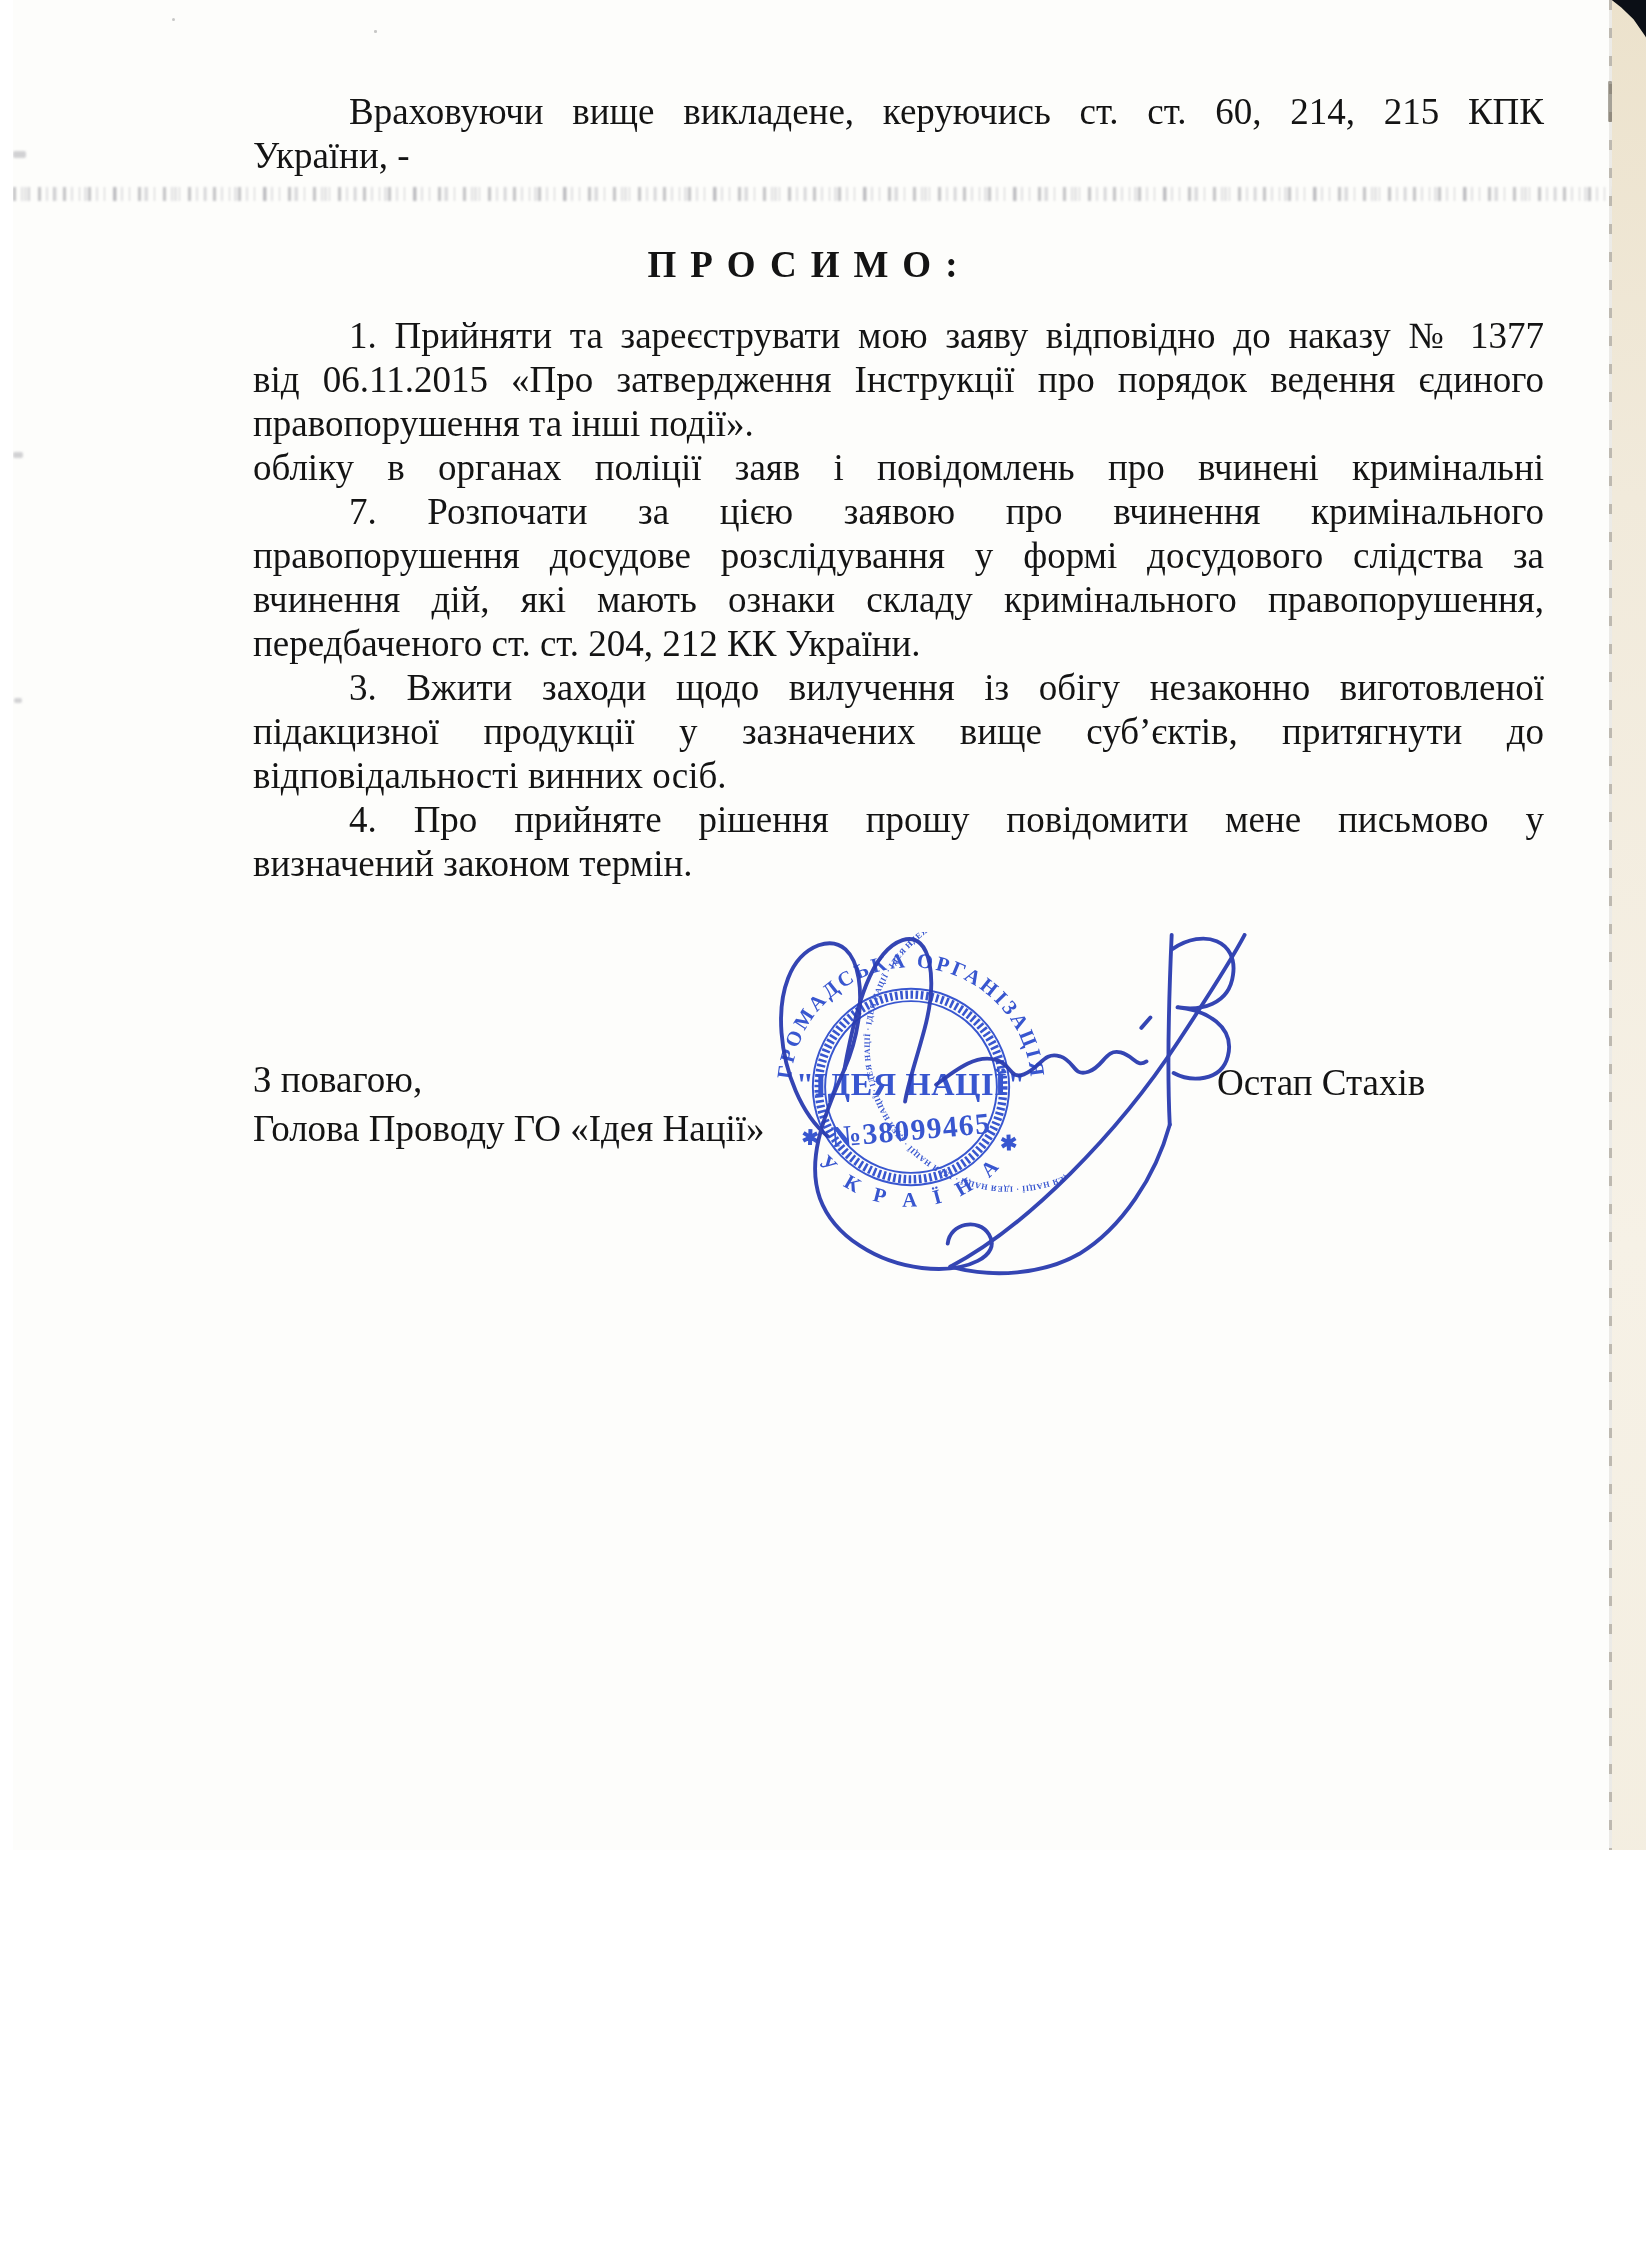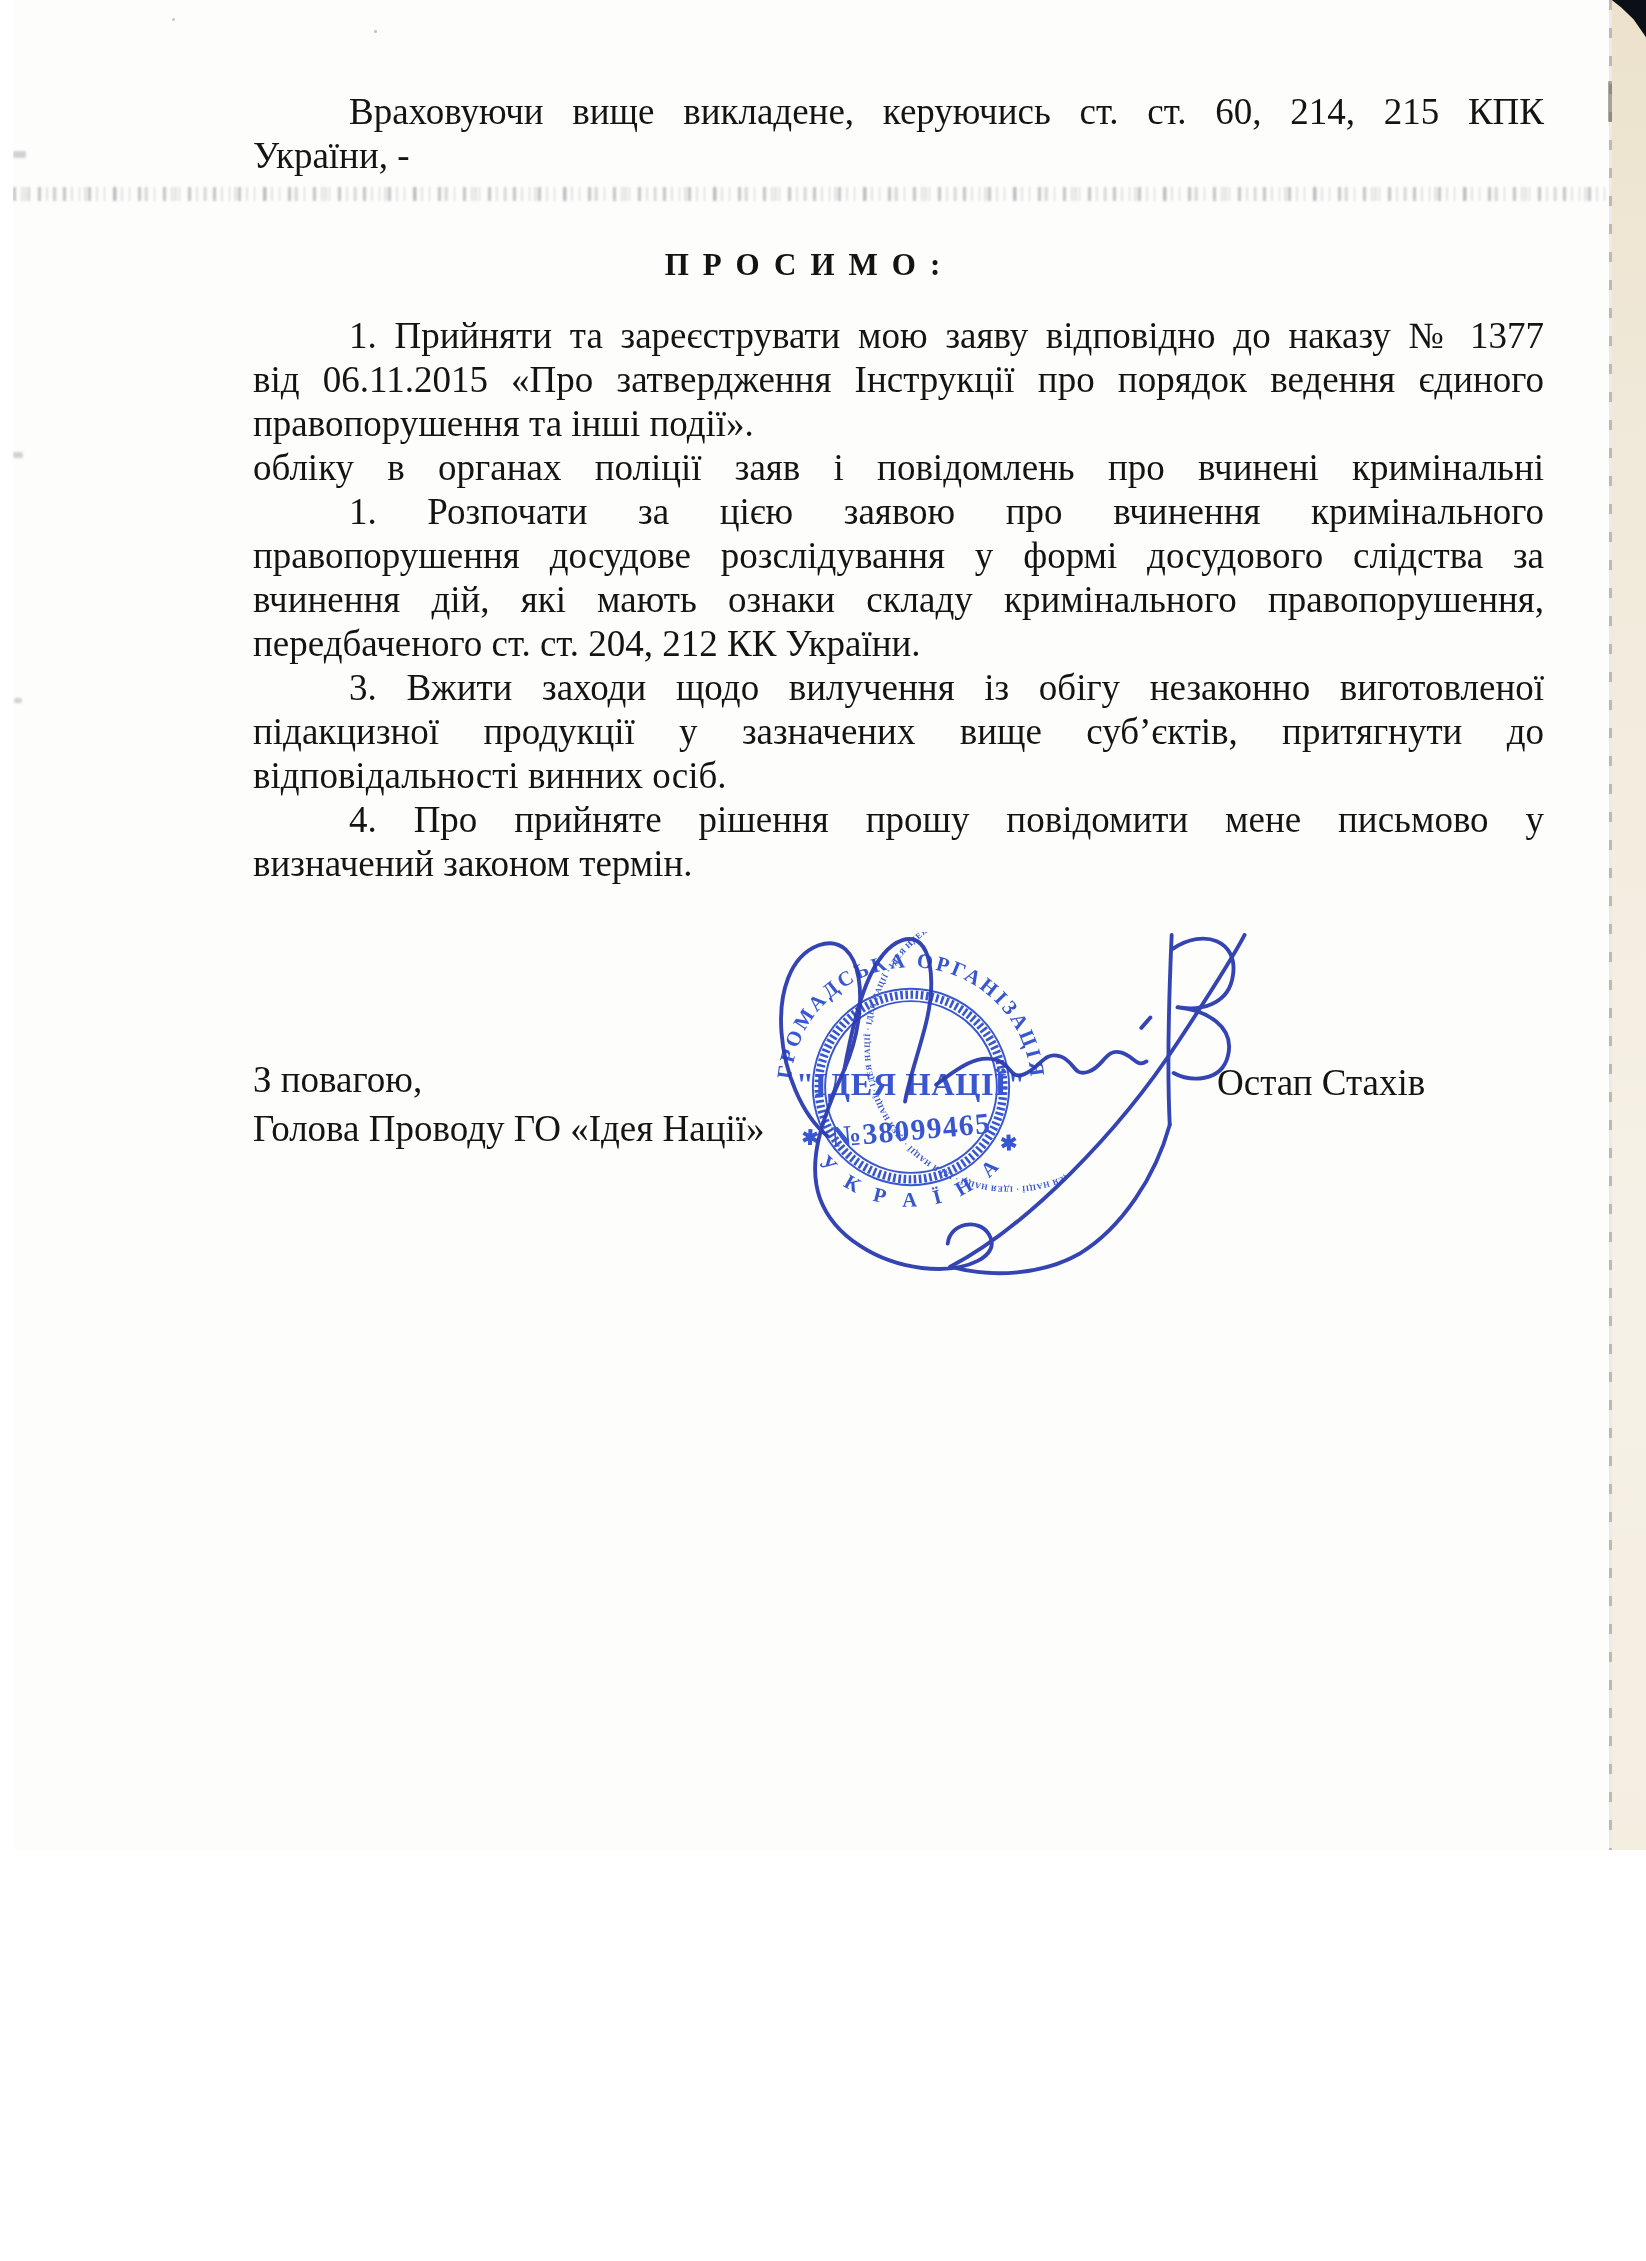--- a/index.html
+++ b/index.html
@@ -28,21 +28,21 @@
   .line{text-align:justify;text-align-last:justify;white-space:normal;}
   .line.no-just{text-align:right;text-align-last:left;}
   .line.indent{text-indent:96px;}
   .intro{top:90px;}
   .paras{top:314px;}
   .heading{
     position:absolute;left:240px;width:1291px;top:243px;
     margin:0;
     text-align:center;
     transform:translateX(-89px);
-    font-size:31px;line-height:44px;
+    font-size:37px;line-height:44px;
     font-weight:bold;letter-spacing:14px;
     color:var(--ink);
   }
   .closing{
     position:absolute;left:240px;top:1055px;
     font-size:37px;line-height:49px;font-weight:normal;
   }
   .signer{
     position:absolute;left:1204px;top:1058px;
     font-size:37px;line-height:49px;font-weight:normal;
@@ -107,21 +107,21 @@
   <h1 class="heading">ПРОСИМО:</h1>
 
   <div class="textblock paras">
       <div class="para">
         <div class="line indent">1. Прийняти та зареєструвати мою заяву відповідно до наказу № 1377</div>
         <div class="line">від 06.11.2015 «Про затвердження Інструкції про порядок ведення єдиного</div>
         <div class="line no-just">правопорушення та інші події».</div>
         <div class="line">обліку в органах поліції заяв і повідомлень про вчинені кримінальні</div>
       </div>
       <div class="para">
-        <div class="line indent">1. Розпочати за цією заявою про вчинення кримінального</div>
+        <div class="line indent">7. Розпочати за цією заявою про вчинення кримінального</div>
         <div class="line">правопорушення досудове розслідування у формі досудового слідства за</div>
         <div class="line">вчинення дій, які мають ознаки складу кримінального правопорушення,</div>
         <div class="line no-just">передбаченого ст. ст. 204, 212 КК України.</div>
       </div>
       <div class="para">
         <div class="line indent">3. Вжити заходи щодо вилучення із обігу незаконно виготовленої</div>
         <div class="line">підакцизної продукції у зазначених вище суб’єктів, притягнути до</div>
         <div class="line no-just">відповідальності винних осіб.</div>
       </div>
       <div class="para">

